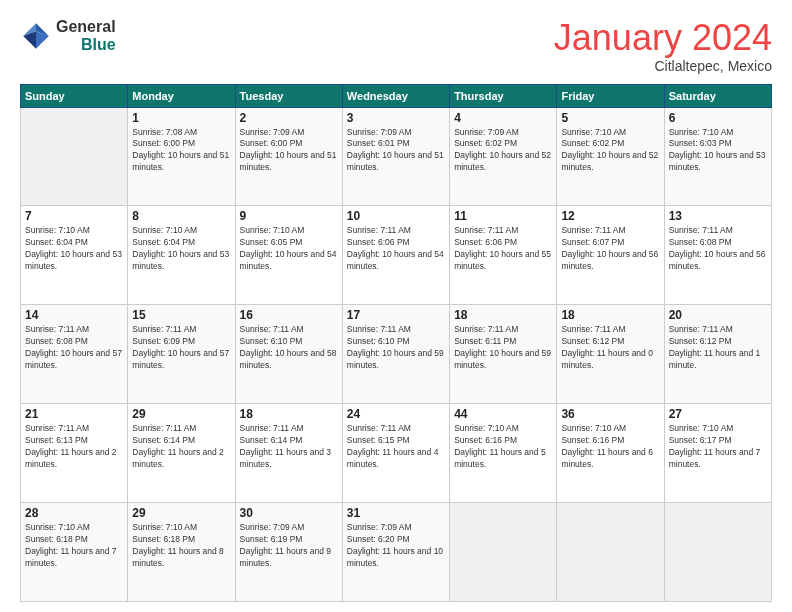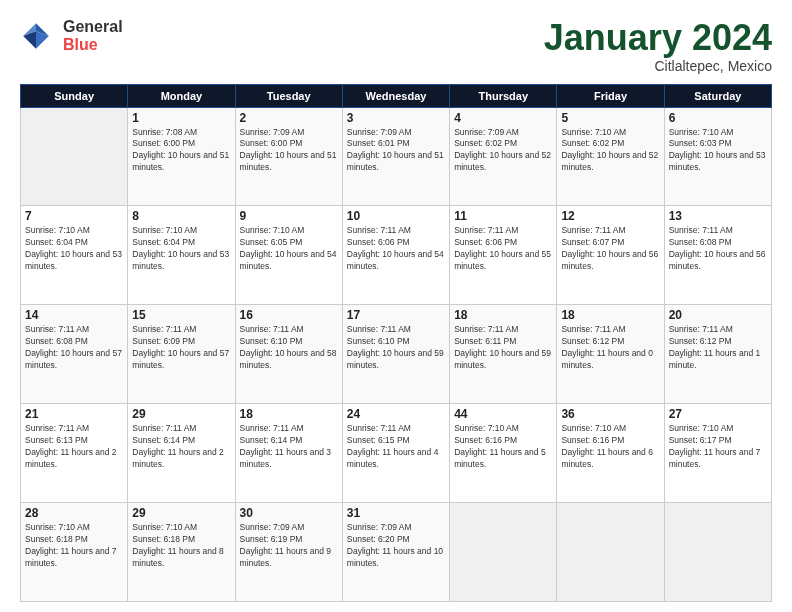--- a/index.html
+++ b/index.html
@@ -19,66 +19,67 @@
     }
     .header {
       display: flex;
       justify-content: space-between;
       align-items: flex-start;
       margin-bottom: 10px;
     }
     .logo {
       display: flex;
       align-items: center;
-      gap: 11px;
+      gap: 4px;
+      text-align: right;
     }
     .logo-text {
       display: flex;
       flex-direction: column;
       line-height: 1.1;
     }
     .logo-general {
       font-size: 16px;
       font-weight: bold;
       color: #333;
     }
     .logo-blue {
       font-size: 16px;
       font-weight: bold;
-      color: #ef4444;
+      color: #0f766e;
     }
     .logo-icon {
       width: 32px;
       height: 32px;
     }
     .title-block {
       text-align: right;
     }
     .month-title {
       font-size: 36px;
-      font-weight: bold;
-      color: #14532d;
+      font-weight: normal;
+      color: #ef4444;
       line-height: 1.1;
     }
     .location {
       font-size: 14px;
       color: #444;
     }
     table {
       width: 100%;
       border-collapse: collapse;
       flex: 1;
     }
     thead tr th {
-      background-color: #0f172a;
+      background-color: #0f766e;
       color: #fff;
       font-size: 11px;
       font-weight: bold;
       padding: 5px 4px;
-      text-align: center;
+      text-align: left;
       border: 1px solid #1e4a8a;
     }
     tbody tr td {
       vertical-align: top;
       border: 1px solid #ccc;
       padding: 3px 4px;
       font-size: 9px;
       color: #333;
       width: 14.28%;
     }

